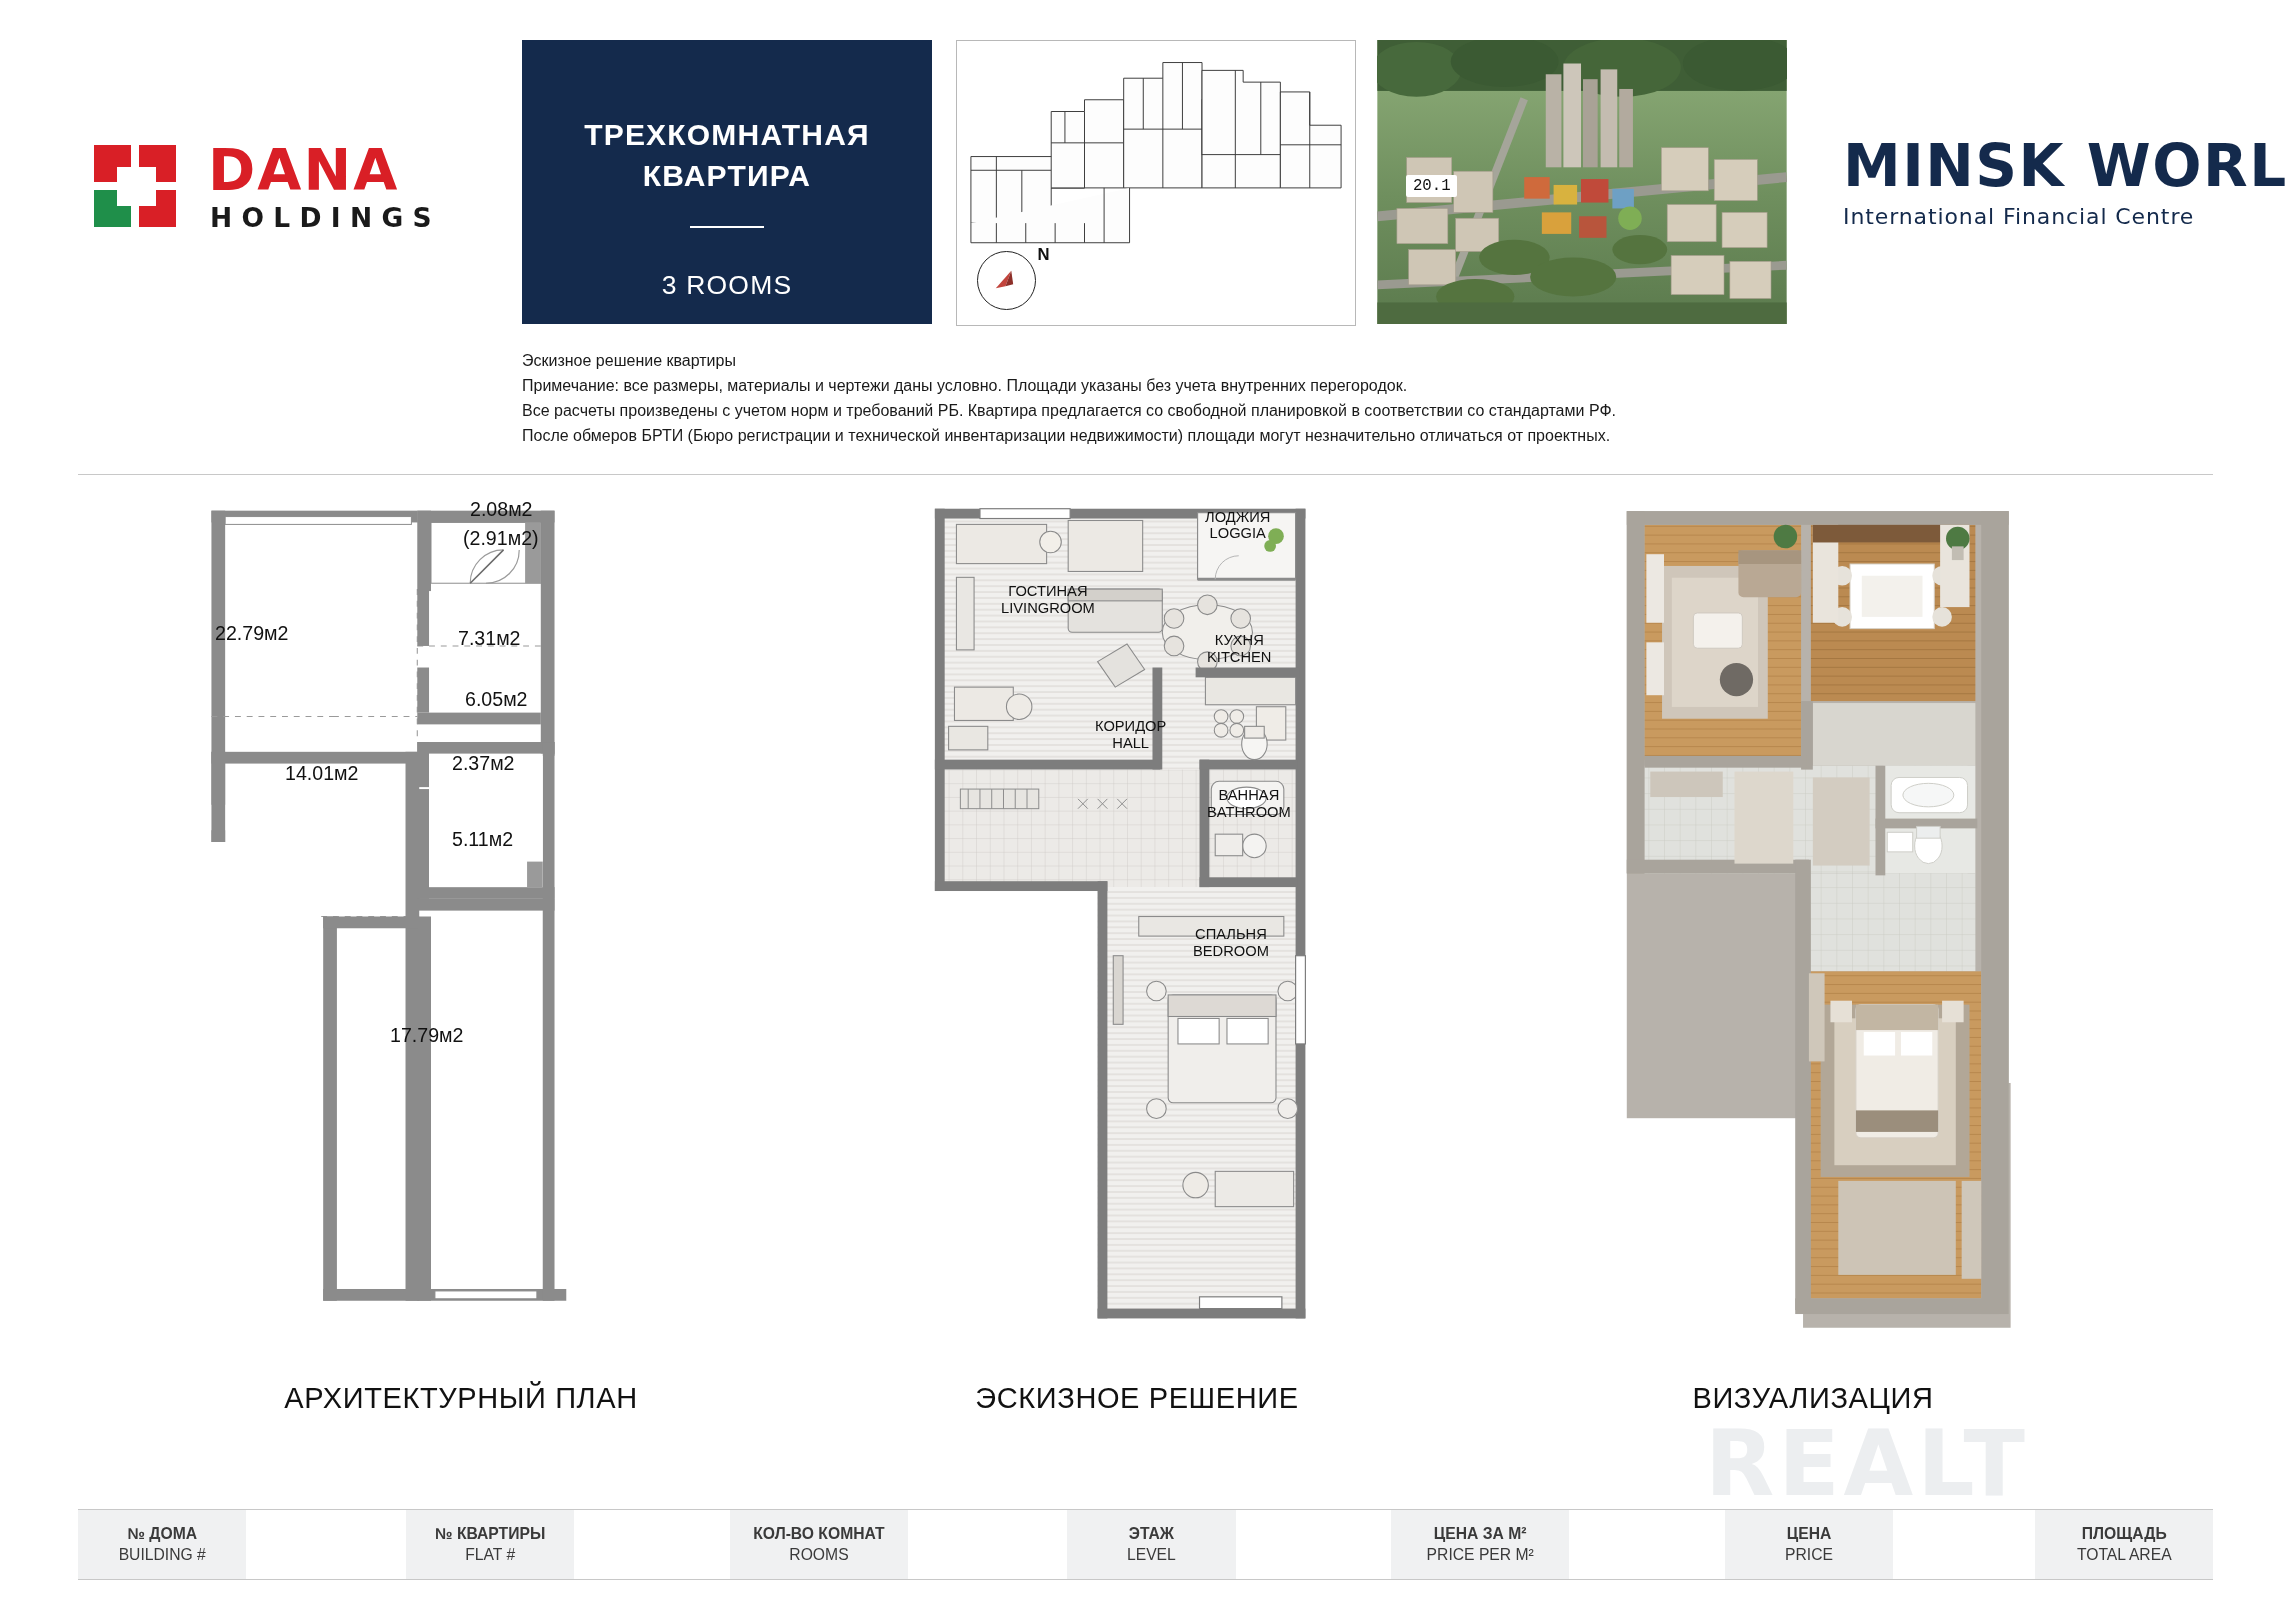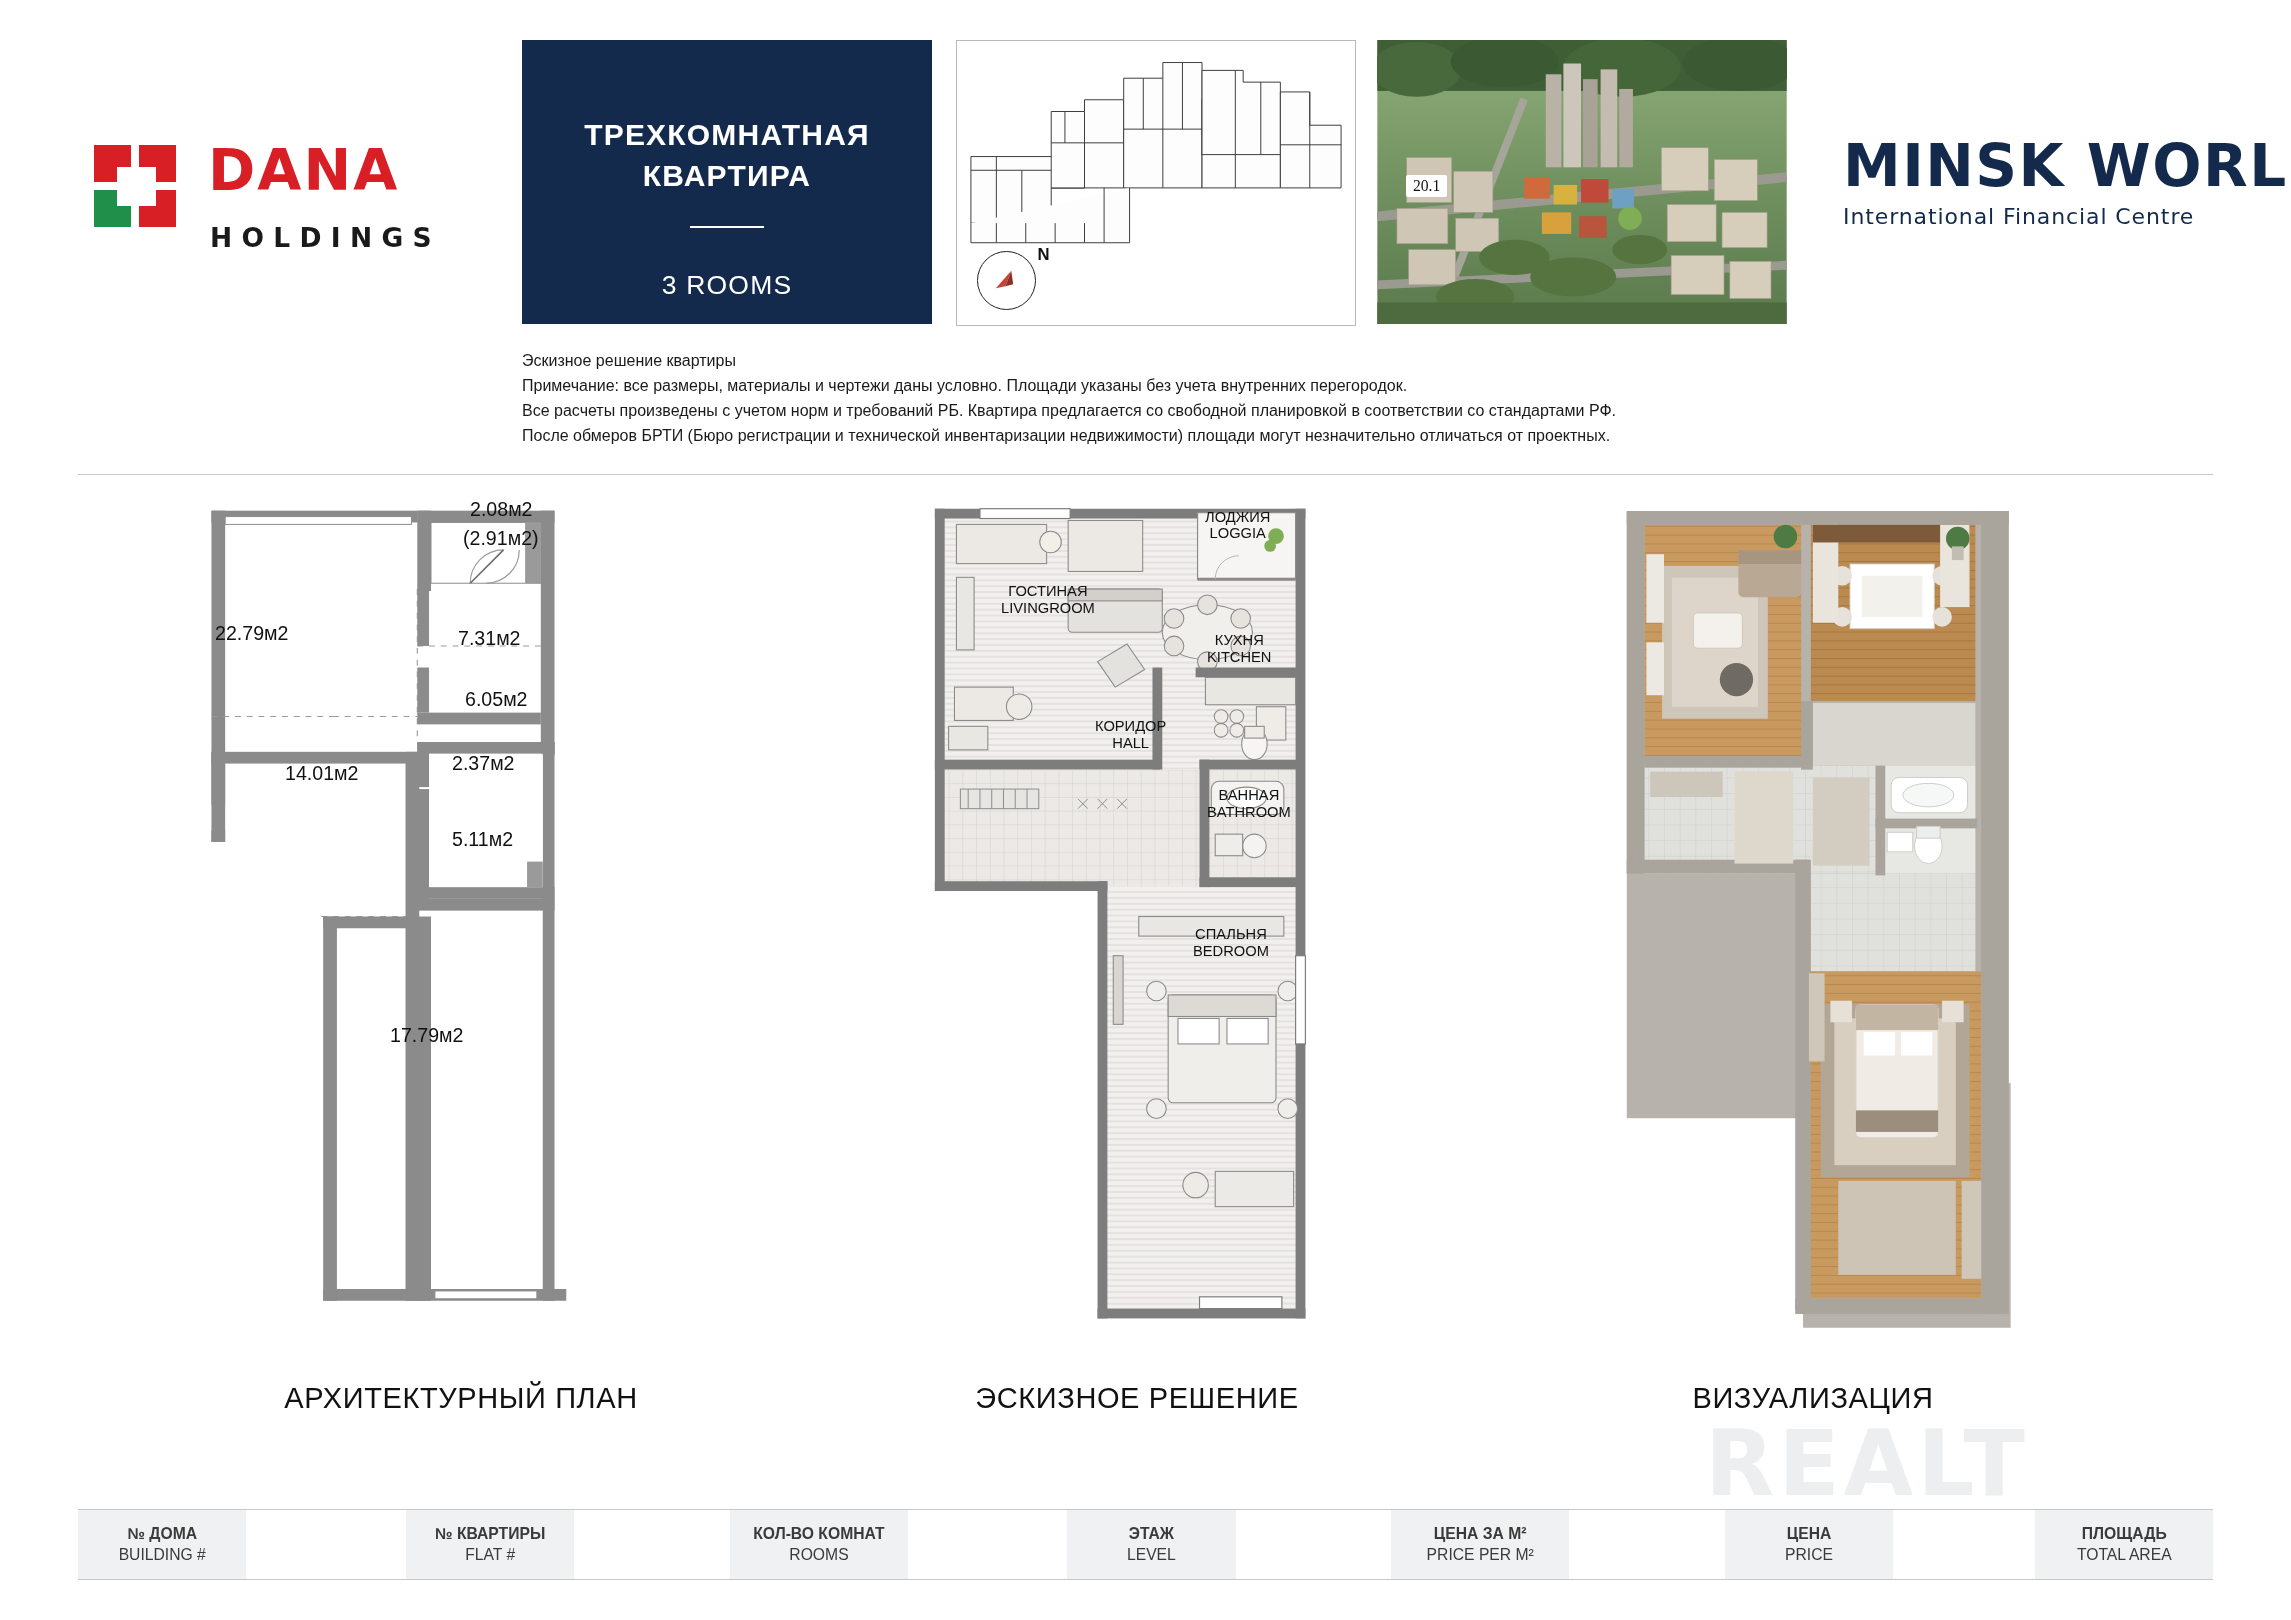--- a/index.html
+++ b/index.html
@@ -62,21 +62,20 @@
   }
   .dana-sub {
     position: absolute;
     left: 116px;
     top: 65px;
     font-size: 26.5px;
     font-weight: bold;
     letter-spacing: 9.3px;
     color: #1a1a1a;
     font-family: "DejaVu Sans", sans-serif;
-    margin-top: 20px;
   }
 
   
   .title-box {
     position: absolute;
     left: 522px;
     top: 40px;
     width: 410px;
     height: 284px;
     background: #142a4c;
@@ -160,21 +159,21 @@
   }
   .badge-201 {
     position: absolute;
     left: 29px;
     top: 135px;
     background: #ffffff;
     color: #111;
     font-size: 15.7px;
     padding: 2px 6.9px;
     border-radius: 2px;
-    font-family: Liberation Serif, serif;
+    font-family: Liberation Mono, monospace;
   }
 
   
   .mw-logo {
     position: absolute;
     left: 1843px;
     top: 132px;
     width: 392px;
   }
   .mw-title {

